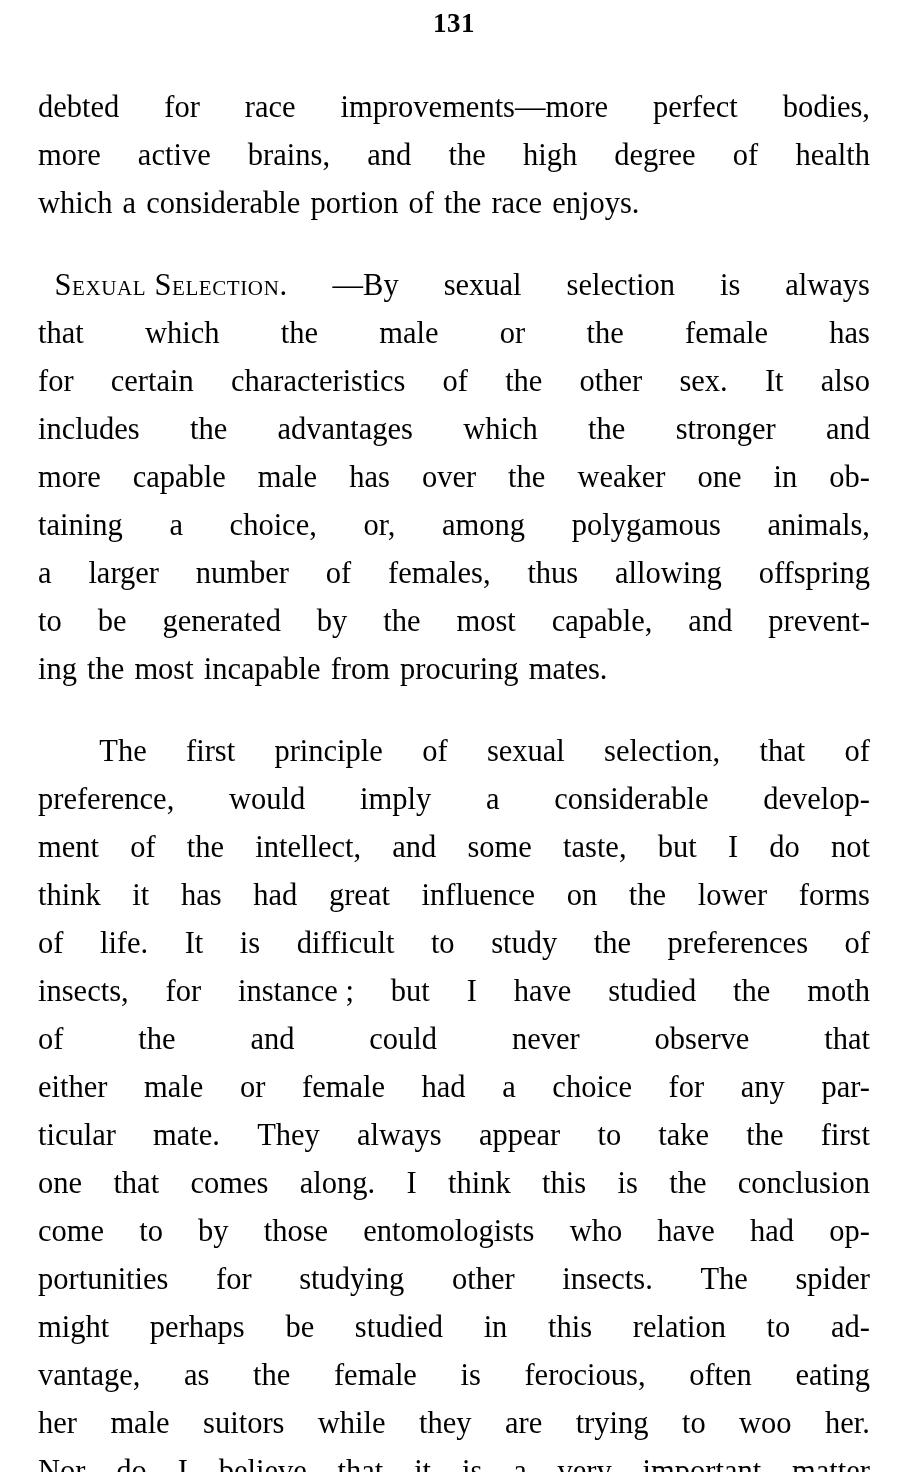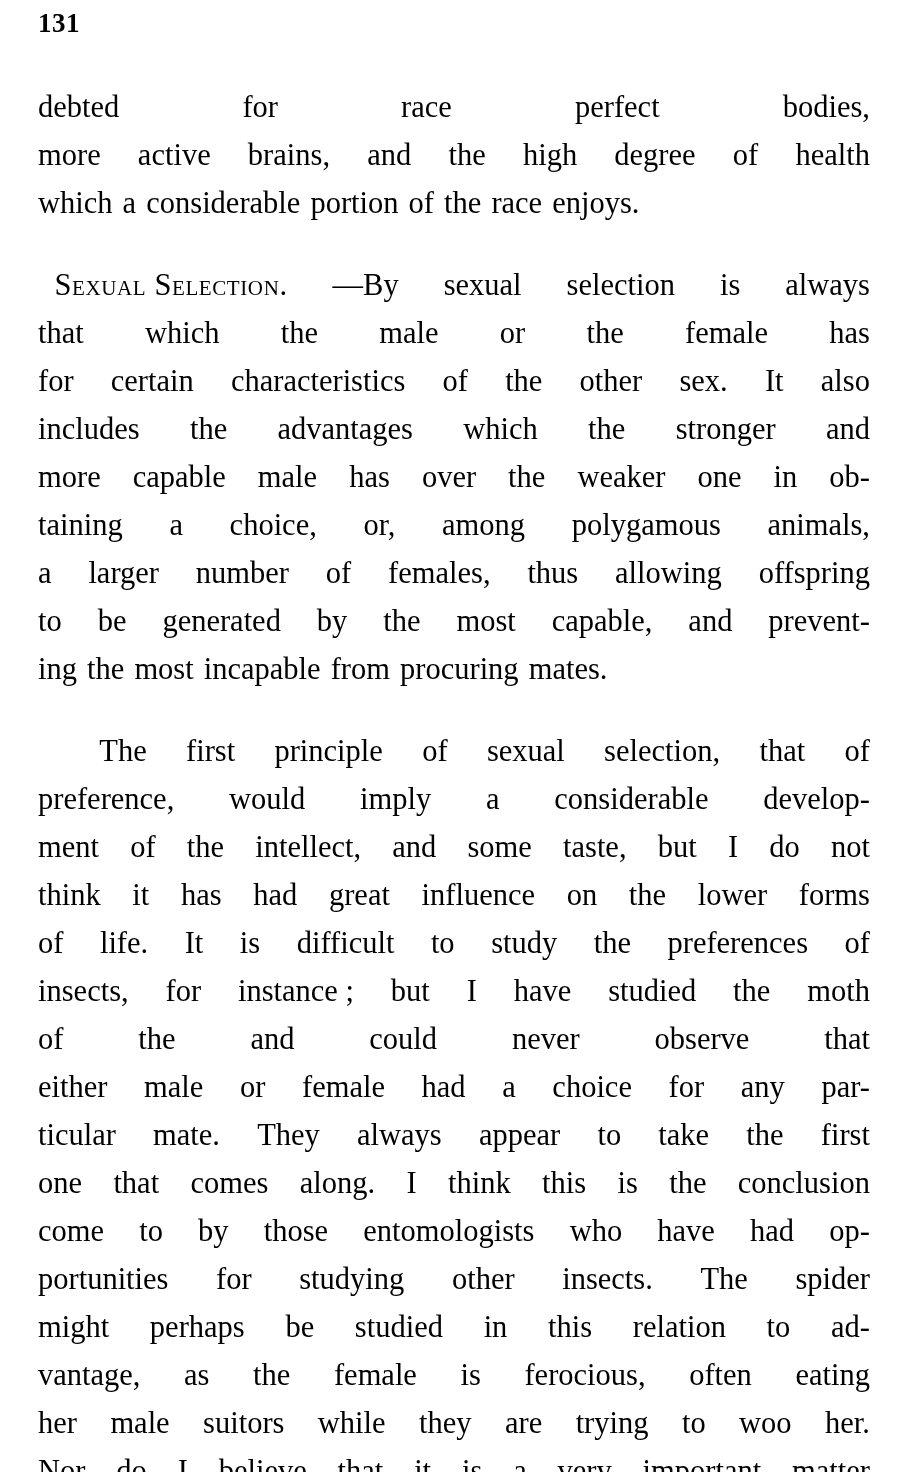--- a/index.html
+++ b/index.html
@@ -16,20 +16,21 @@
     overflow: hidden;
   }
   .page {
     width: 908px;
     height: 1472px;
     box-sizing: border-box;
     padding: 0 38px;
     position: relative;
   }
   .page-number {
+    text-align: center;
     font-weight: bold;
     font-size: 27px;
     letter-spacing: 0.5px;
     margin-top: 8px;
     margin-bottom: 6px;
     font-family: "Liberation Serif", serif;
   }
   .body-text {
     margin-top: 44px;
   }
@@ -70,20 +71,21 @@
 
   <div class="page-number">131</div>
 
   <div class="body-text">
     <div id="paragraphs-container">
         <div class="para">
           <div class="just">
             <span>debted</span>
             <span>for</span>
             <span>race</span>
+            <span>improvements—more</span>
             <span>perfect</span>
             <span>bodies,</span>
           </div>
           <div class="just">
             <span>more</span>
             <span>active</span>
             <span>brains,</span>
             <span>and</span>
             <span>the</span>
             <span>high</span>

